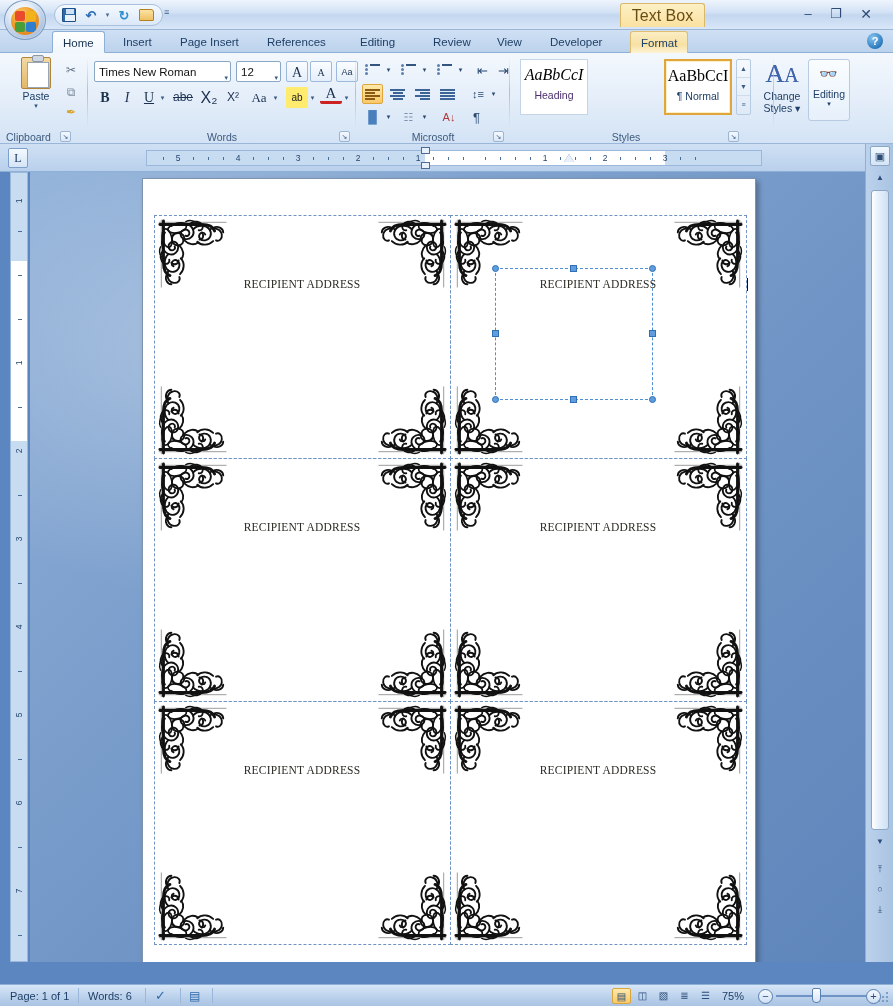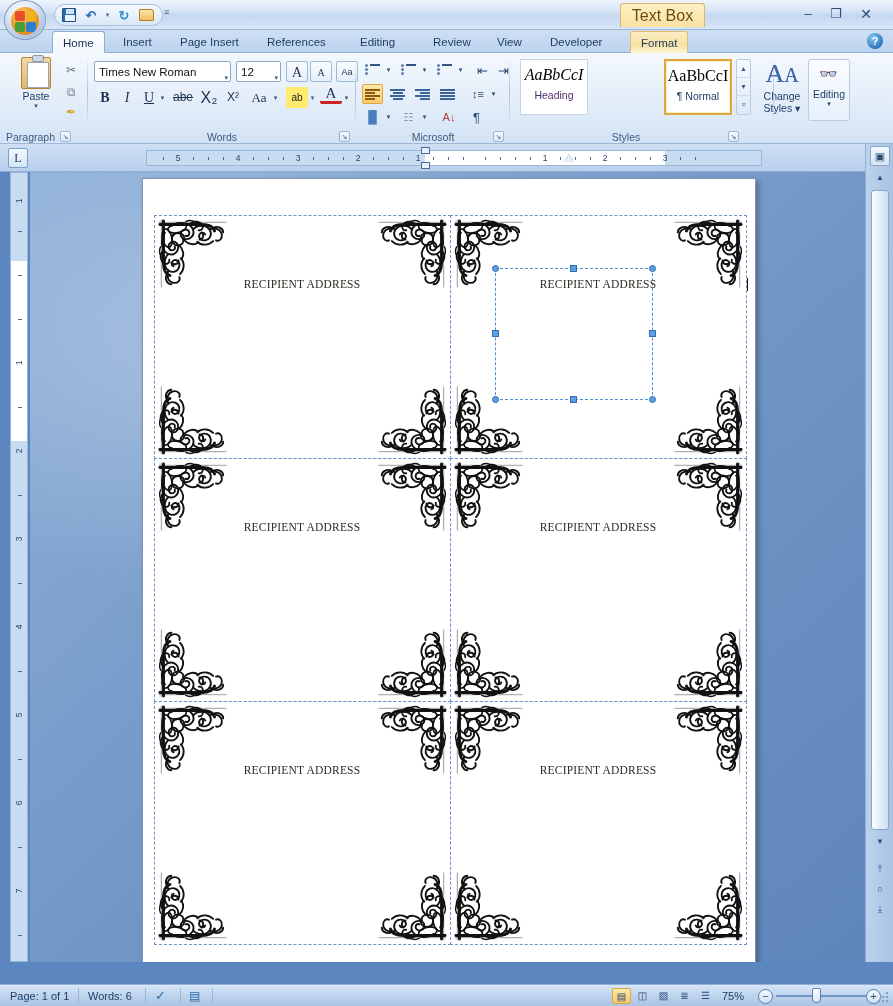--- a/index.html
+++ b/index.html
@@ -393,21 +393,21 @@
 
     <div class="grp" style="left:0;width:88px;">
       <div class="clipbtn">
         <div class="clip-ico"></div>
         <div class="clip-lbl">Paste</div>
         <div class="clip-caret">▾</div>
       </div>
       <div class="mini" style="left:60px;top:8px;color:#5b6b7e;">✂</div>
       <div class="mini" style="left:60px;top:30px;color:#7f8da0;">⧉</div>
       <div class="mini" style="left:60px;top:50px;color:#d8a32c;">✒</div>
-      <div class="glabel" style="text-align:left;padding-left:6px;">Paragraph</div>
+      <div class="glabel" style="text-align:left;padding-left:6px;">Clipboard</div>
       <div class="dlg" style="left:60px;">↘</div>
       <div class="gsep"></div>
     </div>
 
     <div class="grp" style="left:88px;width:268px;">
       <div class="fbox" style="left:6px;top:8px;width:137px;">
         <span>Times New Roman</span>
         <span class="cv">▾</span>
       </div>
       <div class="fbox" style="left:148px;top:8px;width:45px;">

